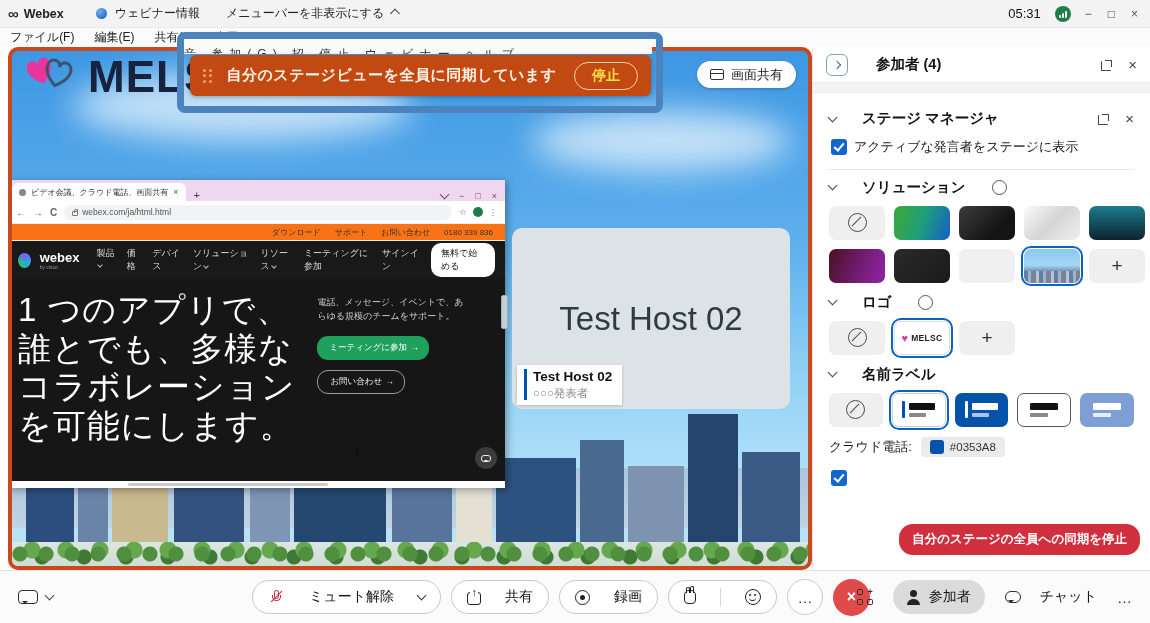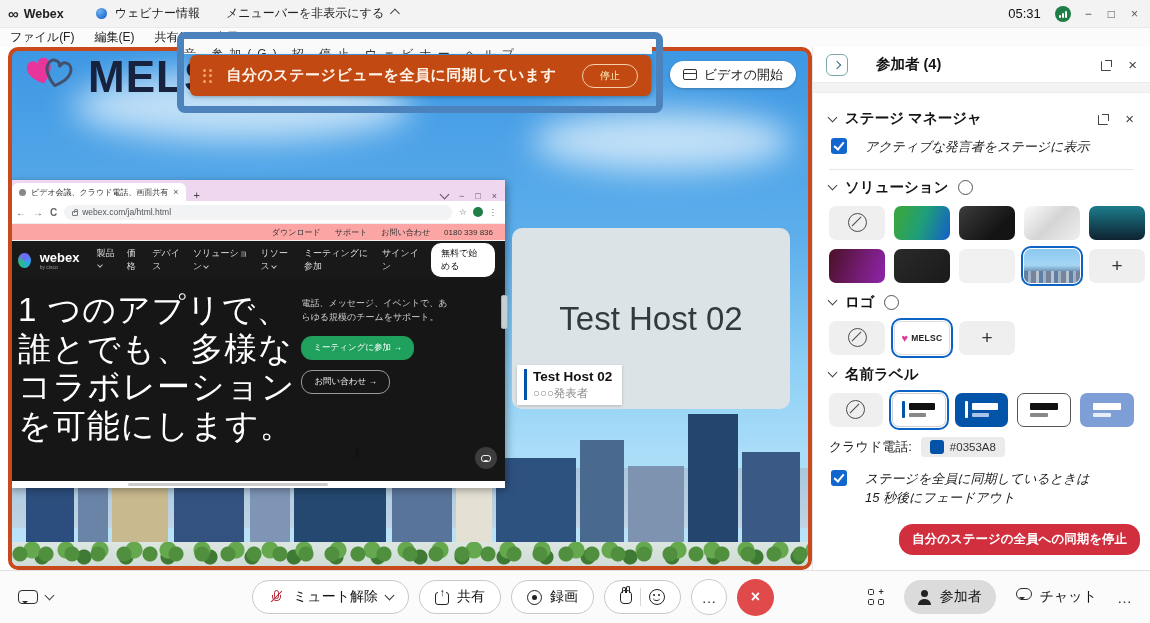--- a/index.html
+++ b/index.html
@@ -57,32 +57,32 @@
   .bw-x { font-size:9px; color:#555; }
   .bw-plus { font-size:11px; color:#444; margin-left:8px; }
   .bw-ctl { margin-left:auto; display:flex; gap:11px; font-size:9px; color:#6A4A6A; align-items:center; padding-right:4px; }
   .bw-addr { height:23px; background:#FFF; display:flex; align-items:center; gap:7px; padding:0 8px; border-bottom:1px solid #EEE; }
   .bw-nav { font-size:10px; color:#666; }
   .bw-url { flex:1; height:15px; background:#F1F3F4; border-radius:8px; display:flex; align-items:center; gap:4px; padding:0 8px; font-size:8.5px; color:#555; }
   .lock { width:6px; height:5px; border:1px solid #777; border-radius:1px; position:relative; margin-top:2px; }
   .lock::before { content:""; position:absolute; left:1px; top:-3px; width:2px; height:3px; border:1px solid #777; border-bottom:none; border-radius:2px 2px 0 0; }
   .bw-acts { display:flex; gap:6px; align-items:center; font-size:8.5px; color:#666; }
   .avatar { width:10px; height:10px; border-radius:50%; background:#1E7E45; }
-  .bw-subnav { height:17px; background:#fca5a5; display:flex; align-items:center; justify-content:flex-end; gap:14px; padding:0 12px; font-size:8px; color:#333; border-bottom:1px solid #F2F2F2;text-align:center; }
+  .bw-subnav { height:17px; background:#f97316; display:flex; align-items:center; justify-content:flex-end; gap:14px; padding:0 12px; font-size:8px; color:#333; border-bottom:1px solid #F2F2F2;text-align:center; }
   .site-head { height:38px; background:#191919; display:flex; align-items:center; gap:9px; padding:0 10px; }
   .wx-mark { width:15px; height:15px; border-radius:50%; background:conic-gradient(#7B61FF,#2AA6E8,#25C07A,#7B61FF); }
   .wx-name { color:#FFF; font-size:13px; font-weight:bold; line-height:1; }
   .wx-sub { color:#999; font-size:5px; }
   .site-nav { display:flex; gap:11px; font-size:9px; color:#DDD; margin-left:8px; }
   .site-nav .c { width:4px; height:4px; border-left:1px solid #BBB; border-bottom:1px solid #BBB; transform:rotate(-45deg); display:inline-block; margin-left:2px; margin-bottom:1px; }
   .site-right { margin-left:auto; display:flex; gap:12px; align-items:center; font-size:9px; color:#DDD; }
   .site-cta { background:#FFF; color:#111; border-radius:10px; padding:4px 10px; font-size:9px; }
   .hero { position:absolute; left:0; top:99px; right:0; bottom:7px; background:#161616; padding:12px 10px 0 10px; display:flex; }
   .hero-h { font-size:33px; line-height:1.17; color:#FFF; font-weight:500; letter-spacing:1px; white-space:nowrap; }
-  .hero-right { margin-left:6px; margin-top:6px; width:160px; flex:none; }
+  .hero-right { margin-left:22px; margin-top:6px; width:160px; flex:none;font-family:Liberation Mono, monospace; }
   .hero-sub { font-size:9px; color:#CCC; line-height:1.5; }
   .btn-green { display:inline-block; background:#1FA05C; color:#FFF; font-size:8.5px; border-radius:11px; padding:6px 12px; margin-top:12px; }
   .btn-outline { display:inline-block; border:1px solid #999; color:#EEE; font-size:8.5px; border-radius:11px; padding:5px 12px; margin-top:10px; }
   .chat-fab { position:absolute; right:8px; bottom:12px; width:22px; height:22px; border-radius:50%; background:#3C3C3C; display:flex; align-items:center; justify-content:center; }
   .chat-fab .b { width:10px; height:7px; border:1.2px solid #EEE; border-radius:3px; position:relative; }
   .chat-fab .b::after { content:""; position:absolute; left:2px; bottom:-3px; border:2px solid transparent; border-top-color:#EEE; }
   .cursor { position:absolute; left:348px; bottom:22px; width:0; height:0; border-left:5px solid #111; border-right:4px solid transparent; border-bottom:11px solid transparent; transform:rotate(-15deg); }
   .bw-scroll { position:absolute; left:0; right:0; bottom:0; height:7px; background:#FFF; }
   .bw-scroll i { position:absolute; left:120px; width:200px; top:2px; height:3px; background:#CCC; border-radius:2px; }
 
@@ -96,39 +96,39 @@
   .nl-role { font-size:11.5px; color:#8a8a8a; line-height:1.25; }
 
   
   .annot { position:absolute; left:177px; top:32px; width:486px; height:81px; border:7px solid #4C83BC; border-radius:8px; z-index:40; pointer-events:none; }
   .menu-remnant { position:absolute; left:184px; top:39px; width:468px; height:15px; overflow:hidden; background:#FAFAFA; z-index:41; }
   .menu-remnant div { font-size:12px; color:#333; white-space:nowrap; transform:translateY(7px); letter-spacing:6px; }
   .banner { position:absolute; left:190px; top:55px; width:461px; height:41px; background:#C24A12; border-radius:6px; display:flex; align-items:center; padding:0 13px; z-index:42; box-shadow:0 1px 4px rgba(0,0,0,.3); }
   .drag-dots { display:grid; grid-template-columns:3px 3px; grid-auto-rows:3px; gap:2.5px; }
   .drag-dots i { background:#F0A268; border-radius:50%; }
   .banner-text { color:#FFF3E8; font-size:15px; font-weight:bold; margin-left:15px; letter-spacing:.5px; }
-  .stop-btn { margin-left:auto; border:1.5px solid #F5CFAE; border-radius:15px; color:#fef9c3; font-size:10px; font-weight:normal; padding:4px 17px; background:transparent; }
+  .stop-btn { margin-left:auto; border:1.5px solid #F5CFAE; border-radius:15px; color:#fde047; font-size:14px; font-weight:bold; padding:4px 17px; background:transparent; }
 
   
   .panel { position:absolute; left:812px; top:47px; width:338px; bottom:53px; background:#FFF; border-left:1px solid #E5E5E5; }
   .p-head { height:36px; display:flex; align-items:center; gap:9px; padding:0 13px; border-bottom:1px solid #ECECEC; }
   .collapse-btn { width:22px; height:22px; border:1.5px solid #79A7A8; border-radius:6px; display:flex; align-items:center; justify-content:center; flex:none; }
   .collapse-btn .chev { border-color:#2F6F73; width:6px; height:6px; }
   .p-title { font-size:14.5px; font-weight:bold; color:#141414;margin-left:19px; }
   .p-icons { margin-left:auto; display:flex; gap:15px; align-items:center; }
   .ext-ic { width:12px; height:12px; position:relative; }
   .ext-ic::before { content:""; position:absolute; left:0; bottom:0; width:9px; height:9px; border:1.3px solid #444; border-top:none; border-right:none; border-radius:1px; }
   .ext-ic::after { content:""; position:absolute; right:1px; top:1px; width:6px; height:6px; border-top:1.3px solid #444; border-right:1.3px solid #444; }
   .x-ic { font-size:15px; color:#444; line-height:1; }
   .p-gap { height:10px; background:#F3F3F3; border-bottom:1px solid #ECECEC; }
   .p-body { padding:9px 16px 0 16px; position:relative; height:calc(100% - 47px); }
-  .sec-row { display:flex; align-items:center; gap:9px; margin:7px 0 9px 0; }
+  .sec-row { display:flex; align-items:center; gap:26px; margin:7px 0 9px 0; }
   .sec-title { font-size:14.5px; font-weight:bold; color:#141414; }
   .info-ic { width:15px; height:15px; border:1.3px solid #555; border-radius:50%; font-size:9px; color:#555; display:flex; align-items:center; justify-content:center; font-style:italic; font-family:"Liberation Serif",serif; }
-  .chk-row { display:flex; gap:18px; margin:6px 0 12px 2px; align-items:flex-start;font-style:italic; }
+  .chk-row { display:flex; gap:7px; margin:6px 0 12px 2px; align-items:center; }
   .chk { width:16px; height:16px; background:#1267CF; border-radius:3px; position:relative; flex:none; margin-top:1px; }
   .chk::after { content:""; position:absolute; left:4.5px; top:2px; width:4px; height:8px; border-right:2px solid #FFF; border-bottom:2px solid #FFF; transform:rotate(40deg); }
   .chk-label { font-size:13px; color:#1a1a1a; line-height:1.5; }
   .p-div { border-top:1px solid #E8E8E8; margin:10px 0 8px 0; }
   .thumbs { display:grid; grid-template-columns:repeat(5,56px); gap:9px; margin:4px 0 10px 0; }
   .thumb { width:56px; height:34px; border-radius:7px; display:flex; align-items:center; justify-content:center; position:relative; }
   .thumb.sel { outline:2px solid #0B63C5; outline-offset:1px; }
   .no-ic { width:19px; height:19px; border:1.9px solid #4a4a4a; border-radius:50%; position:relative; }
   .no-ic::after { content:""; position:absolute; left:1px; top:7px; width:13px; border-top:1.9px solid #4a4a4a; transform:rotate(-45deg); }
   .t-none { background:#EFEFEF; }
@@ -148,27 +148,27 @@
   .swatch { width:14px; height:14px; border-radius:3px; background:#0353A8; }
   .color-val { font-size:11.5px; color:#333; }
   .stop-sync { position:absolute; right:10px; bottom:14px; background:#D22F3E; color:#FFF; font-size:12.5px; font-weight:bold; border-radius:14px; padding:7px 13px; border:none; }
 
   
   .toolbar { position:absolute; left:0; bottom:0; width:1150px; height:53px; background:#FBFBFB; border-top:1px solid #E2E2E2; display:flex; align-items:center; padding:0 18px; }
   .cc-group { display:flex; align-items:center; gap:8px; }
   .cc-ic { width:20px; height:14px; border:1.5px solid #2d2d2d; border-radius:4px; font-size:7.5px; font-weight:bold; color:#2d2d2d; display:flex; align-items:center; justify-content:center; position:relative; }
   .cc-ic::after { content:""; position:absolute; left:3px; bottom:-4px; border:3px solid transparent; border-top-color:#2d2d2d; }
   .pills { position:absolute; left:252px; display:flex; align-items:center; gap:10px; }
-  .pill { height:28px; border:1px solid #C9C9C9; border-radius:18px; background:#FFF; display:flex; align-items:center; gap:8px; padding:16px 15px; font-size:14px; color:#141414; }
+  .pill { height:28px; border:1px solid #C9C9C9; border-radius:18px; background:#FFF; display:flex; align-items:center; gap:24px; padding:16px 15px; font-size:14px; color:#141414; }
   .pill .chev { border-color:#333; }
   .circle-btn { width:36px; height:36px; border-radius:50%; border:1px solid #C9C9C9; background:#FFF; display:flex; align-items:center; justify-content:center; font-size:15px; color:#333; }
   .leave-btn { width:37px; height:37px; border-radius:50%; background:#E04A4A; border:none; display:flex; align-items:center; justify-content:center; color:#FFF; font-size:16px; font-weight:bold; }
   .tb2-right { margin-left:auto; display:flex; align-items:center; gap:20px; }
   .part-pill { height:34px; background:#DBDBDB; border-radius:17px; display:flex; align-items:center; gap:8px; padding:0 14px; font-size:14px; color:#141414; }
-  .chat-group { display:flex; gap:8px; font-size:14px; color:#141414; }
+  .chat-group { display:flex; align-items:center; gap:19px; font-size:14px; color:#141414; }
   .person-ic { width:14px; height:14px; position:relative; }
   .person-ic::before { content:""; position:absolute; left:3px; top:0; width:7px; height:7px; border-radius:50%; background:#222; }
   .person-ic::after { content:""; position:absolute; left:0; bottom:-1px; width:13px; height:6px; border-radius:6px 6px 0 0; background:#222; }
   .bubble-ic { width:16px; height:12px; border:1.5px solid #2d2d2d; border-radius:7px; position:relative; }
   .bubble-ic::after { content:""; position:absolute; left:2px; bottom:-4px; border:3px solid transparent; border-top-color:#2d2d2d; }
   .apps-ic { width:16px; height:16px; position:relative; }
   .apps-ic i { position:absolute; width:6px; height:6px; border:1.4px solid #2d2d2d; border-radius:1.5px; }
   .apps-ic i:nth-child(1){left:0;top:0;} .apps-ic i:nth-child(2){left:0;bottom:0;} .apps-ic i:nth-child(3){right:0;bottom:0;}
   .apps-ic b { position:absolute; right:0; top:-2px; font-size:9px; color:#2d2d2d; }
   .mic-ic,.cam-ic { position:relative; width:17px; height:17px; }
@@ -248,21 +248,21 @@
   <div class="melsc">
     <svg width="62" height="52" viewBox="0 0 62 52">
       <path d="M22 14 C22 6, 34 6, 34 16 C34 25, 22 33, 22 33 C22 33, 10 25, 10 16 C10 6, 22 6, 22 14 Z" fill="#E8359B" transform="rotate(-18 22 20)"></path>
       <path d="M40 16 C40 8, 52 8, 52 18 C52 27, 40 35, 40 35 C40 35, 28 27, 28 18 C28 8, 40 8, 40 16 Z" fill="none" stroke="#42506B" stroke-width="3" transform="rotate(14 40 22)"></path>
     </svg>
     <span class="txt">MELSC</span>
   </div>
 
   <div class="layout-btn">
     <span class="layout-ic"></span>
-    <span>ビデオの開始</span>
+    <span>画面共有</span>
   </div>
 
   <div class="browser">
     <div class="bw-tabs">
       <div class="bw-tab">
         <span class="bw-fav"></span>
         <span style="overflow:hidden; white-space:nowrap; text-overflow:ellipsis;">ビデオ会議、クラウド電話、画面共有</span>
         <span class="bw-x">×</span>
       </div>
       <span class="bw-plus">+</span>
@@ -473,24 +473,20 @@
     <div class="color-row">
       <span class="color-lbl">クラウド電話:</span>
       <span class="color-pill">
         <span class="swatch"></span>
         <span class="color-val">#0353A8</span>
       </span>
     </div>
 
     <div class="chk-row">
       <span class="chk"></span>
-      <span class="chk-label">
-        <span>ステージを全員に同期しているときは</span><br>
-        <span>15 秒後にフェードアウト</span>
-      </span>
     </div>
 
     <button class="stop-sync">自分のステージの全員への同期を停止</button>
   </div>
 </div>
 
 <div class="toolbar">
   <div class="cc-group">
     <span class="cc-ic"></span>
     <span class="chev down"></span>

